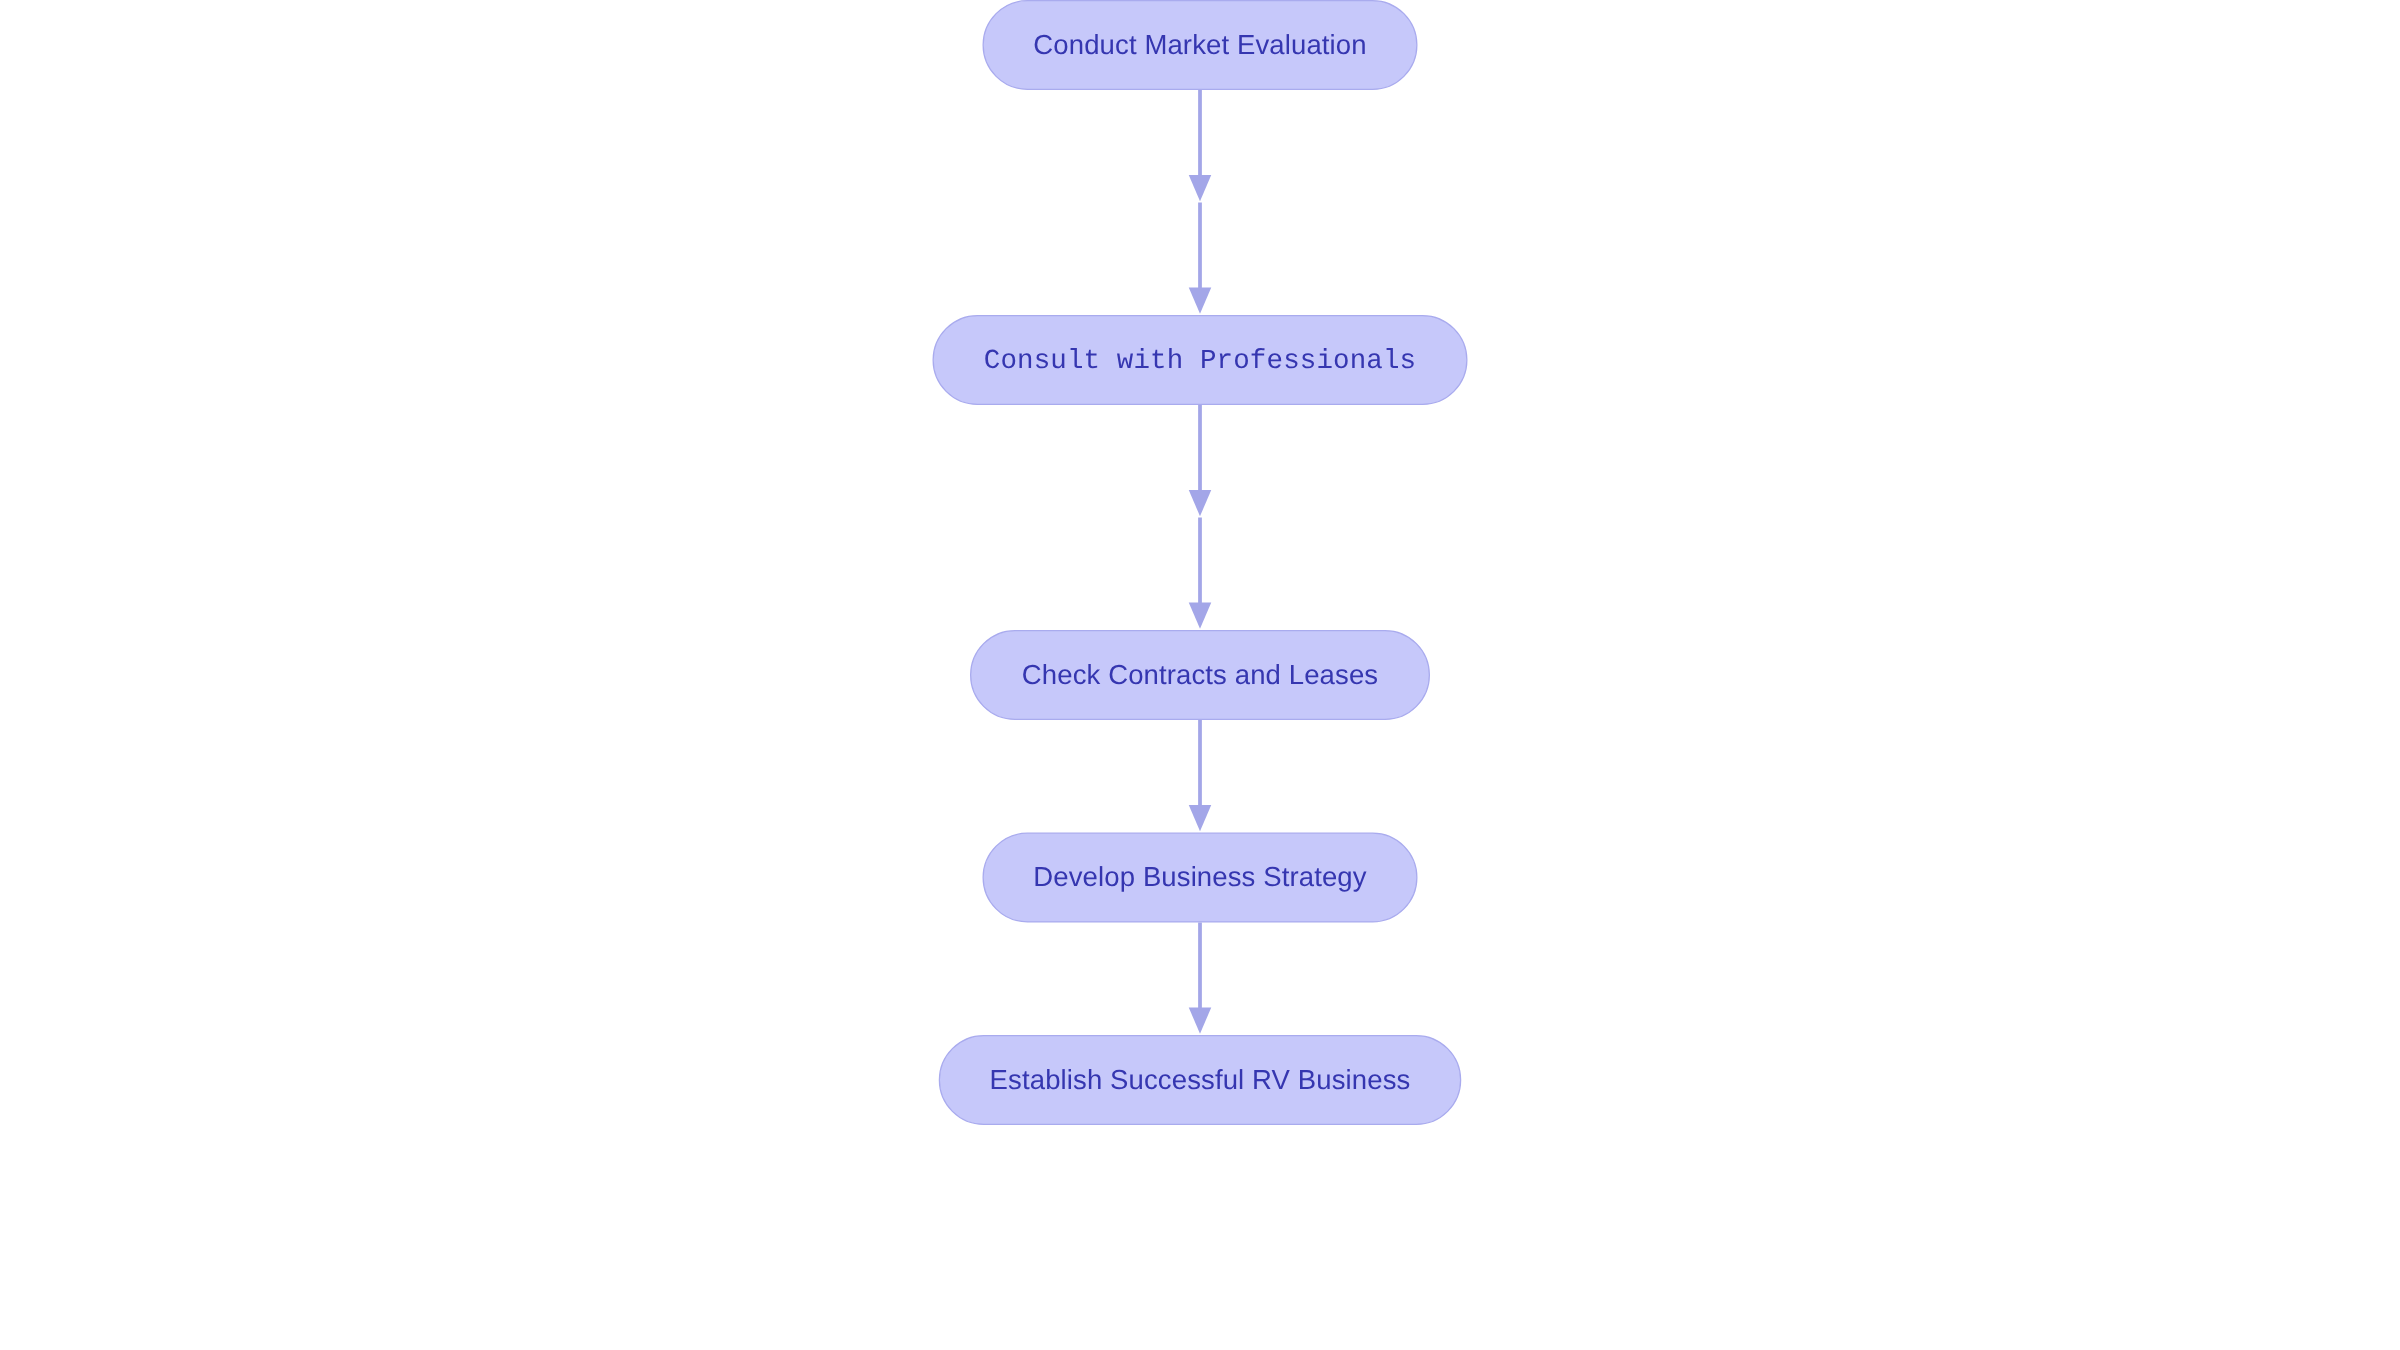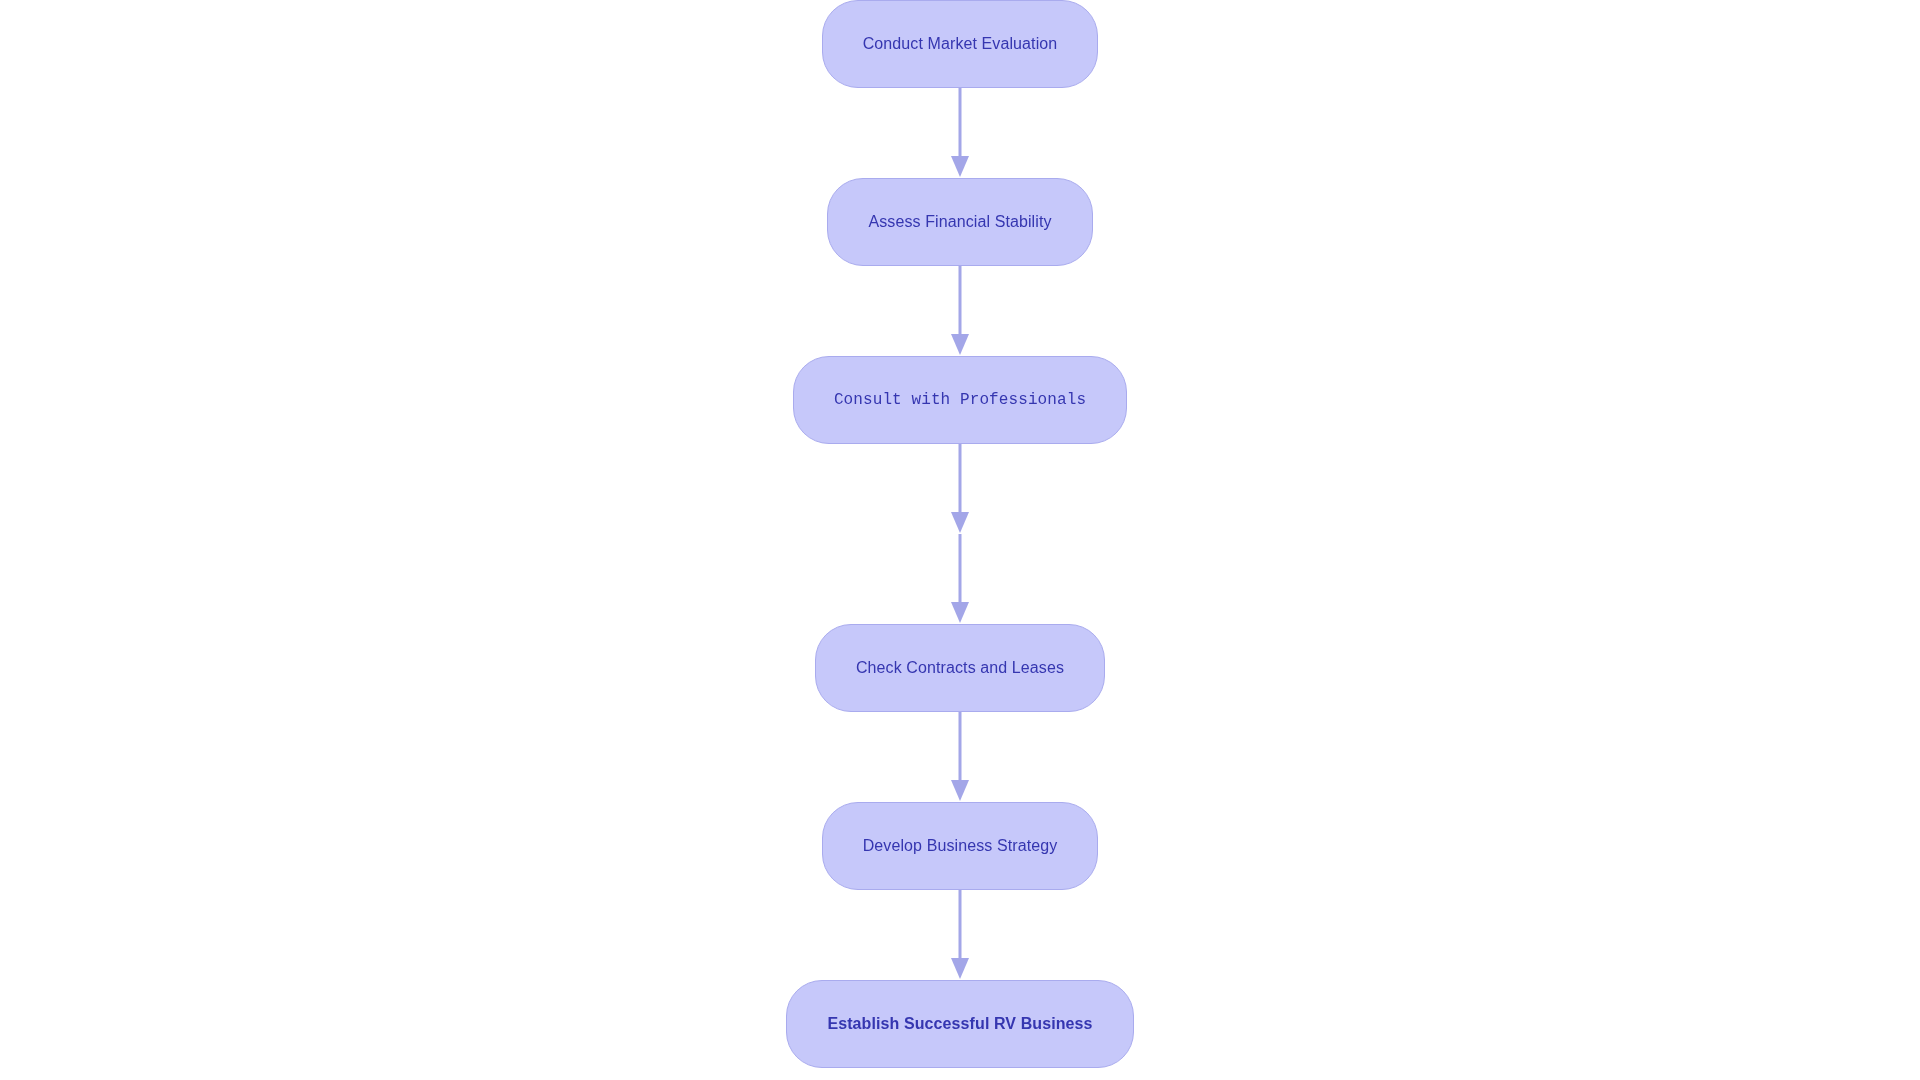--- a/index.html
+++ b/index.html
@@ -29,29 +29,29 @@
     width: 1920px;
     height: 1080px;
     display: flex;
     flex-direction: column;
     align-items: center;
     justify-content: flex-start;
   }
 
   .node {
     box-sizing: border-box;
-    height: 88px;
+    height: 72px;
     display: flex;
     align-items: center;
     justify-content: center;
     background: #c6c8fa;
     border: 1.6px solid #a9abee;
     border-radius: 36px;
     color: #3536b0;
-    font-size: 16px;
+    font-size: 22px;
     font-weight: 400;
     letter-spacing: 0.1px;
     white-space: nowrap;
     padding: 0 40px;
     font-family: "Liberation Sans", sans-serif;
   }
 
   .connector {
     width: 24px;
     height: 90px;
@@ -87,23 +87,20 @@
 
     <div class="node" style="background: rgb(198, 200, 250); border-color: rgb(169, 171, 238); color: rgb(53, 54, 176);">
       <span>Conduct Market Evaluation</span>
     </div>
 
     <div class="connector">
       <div class="stem" style="background: rgb(163, 166, 232);"></div>
       <div class="head" style="border-top-color: rgb(163, 166, 232);"></div>
     </div>
 
-    <div class="node" style="background: rgb(198, 200, 250); border-color: rgb(169, 171, 238); color: rgb(53, 54, 176);">
-      <span>Assess Financial Stability</span>
-    </div>
 
     <div class="connector">
       <div class="stem" style="background: rgb(163, 166, 232);"></div>
       <div class="head" style="border-top-color: rgb(163, 166, 232);"></div>
     </div>
 
     <div class="node" style="background: rgb(198, 200, 250); border-color: rgb(169, 171, 238); color: rgb(53, 54, 176); font-family: Liberation Mono, monospace;">
       <span>Consult with Professionals</span>
     </div>
 
@@ -129,18 +126,18 @@
 
     <div class="node" style="background: rgb(198, 200, 250); border-color: rgb(169, 171, 238); color: rgb(53, 54, 176);">
       <span>Develop Business Strategy</span>
     </div>
 
     <div class="connector">
       <div class="stem" style="background: rgb(163, 166, 232);"></div>
       <div class="head" style="border-top-color: rgb(163, 166, 232);"></div>
     </div>
 
-    <div class="node" style="background: rgb(198, 200, 250); border-color: rgb(169, 171, 238); color: rgb(53, 54, 176); font-weight: bold;">
+    <div class="node" style="background: rgb(198, 200, 250); border-color: rgb(169, 171, 238); color: rgb(53, 54, 176);">
       <span>Establish Successful RV Business</span>
     </div>
 
   </div>
 </div>
 
 </body></html>

